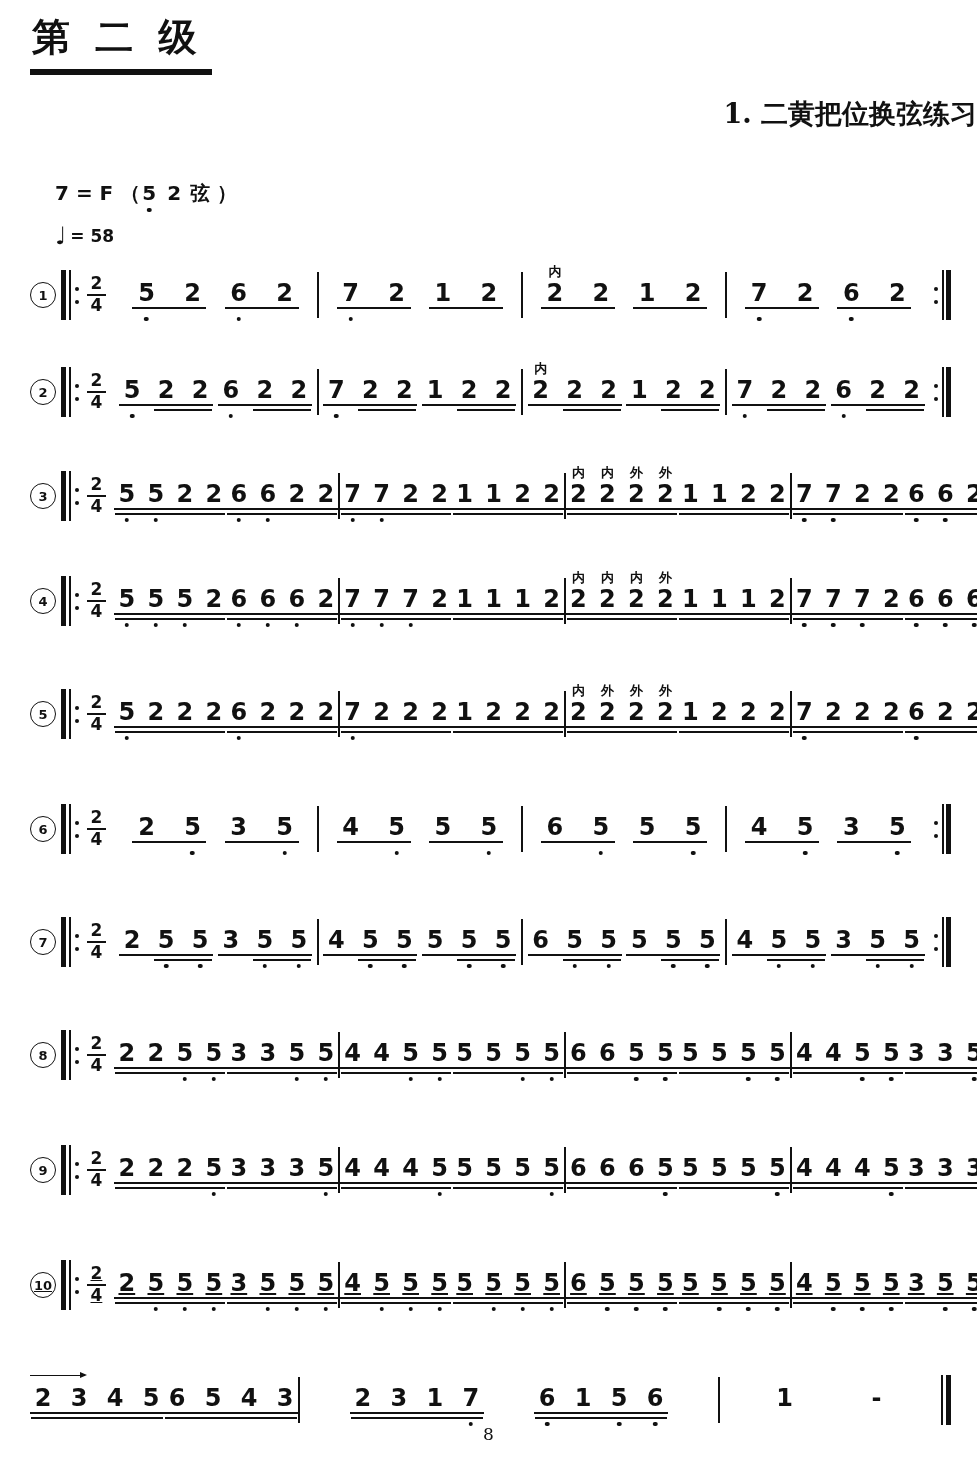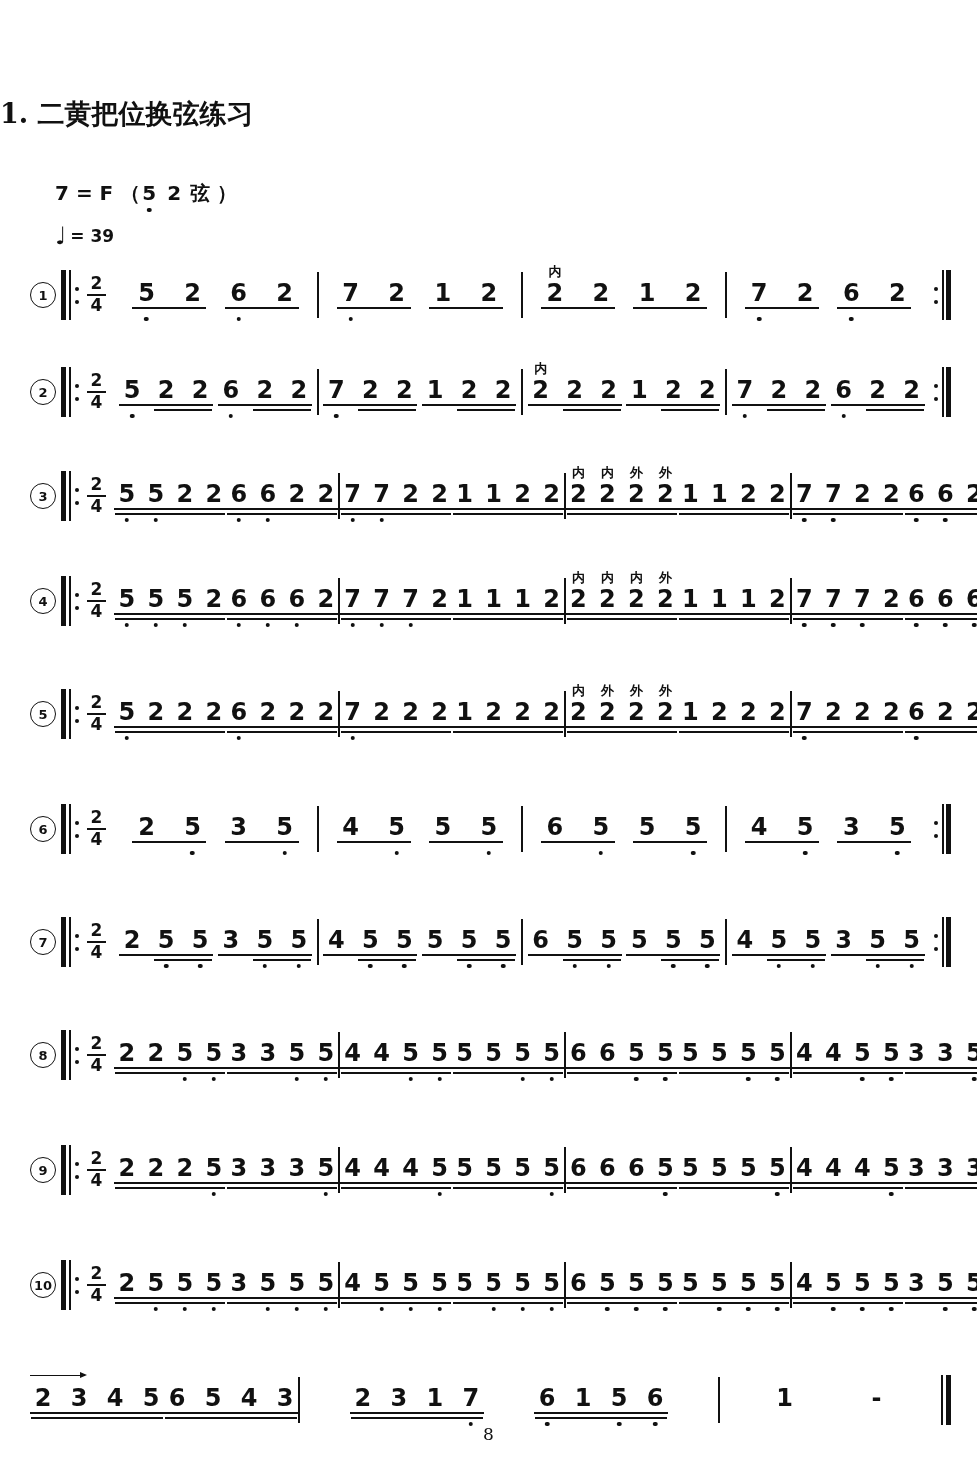--- a/index.html
+++ b/index.html
@@ -3,21 +3,21 @@
 <meta charset="utf-8">
 <style>
   html,body{margin:0;padding:0;background:#e8e8e8;}
   .page{position:relative;width:977px;height:1479px;background:#ffffff;
         font-family:"DejaVu Sans",sans-serif;color:#111;overflow:hidden;}
 
   
   .level{position:absolute;left:30px;top:12px;font-size:38px;font-weight:900;
          letter-spacing:6px;border-bottom:6px solid #111;padding:0 10px 6px 2px;
          font-family:"DejaVu Sans",sans-serif;}
-  .title{position:absolute;left:0;top:96px;width:100%;text-align:left;
+  .title{position:absolute;left:0;top:96px;width:100%;text-align:right;
          font-size:27px;font-weight:700;font-family:"DejaVu Serif",serif;}
   .keysig{position:absolute;left:55px;top:180px;font-size:20px;font-weight:700;}
   .keysig .kn{position:relative;display:inline-block;padding:0 2px;}
   .keysig .kn .dot{bottom:-7px;}
   .tempo{position:absolute;left:55px;top:222px;font-size:17px;font-weight:700;}
   .tempo .glyph{font-size:24px;font-weight:400;vertical-align:-2px;margin-right:4px;}
 
   
   .line{position:absolute;left:30px;right:26px;height:72px;
         display:flex;align-items:center;}
@@ -62,24 +62,25 @@
   .arrowmark::after{content:"";position:absolute;right:0;top:1px;width:0;height:0;
        border:3.5px solid transparent;border-left:7px solid #111;}
 
   .pagenum{position:absolute;left:0;top:1424px;width:100%;text-align:center;
        font-size:17px;font-family:"DejaVu Serif",serif;}
 </style>
 </head>
 <body>
 
 <div class="page">
+  <div class="level">第 二 级</div>
   <div class="title">1. 二黄把位换弦练习</div>
   <div class="keysig"><span>7 = F （</span><span class="kn">5<i class="dot"></i></span><span> </span><span class="kn">2</span><span> </span><span>弦 ）</span></div>
   <div class="tempo">
-    <span class="glyph">♩</span><span>=</span> <span>39</span>
+    <span class="glyph">♩</span><span>=</span> <span>58</span>
   </div>
   <div class="score">
       <div class="line g2" style="top: 259px;">
         <span class="circ">1</span>
         <span class="rs">
           <i class="bar-thick"></i>
           <i class="bar-thin"></i>
           <span class="rdots">
             <i></i>
             <i></i>
@@ -859,21 +860,21 @@
             <div class="grp">
               <span class="nt">3</span>
               <span class="nt">3</span>
               <span class="nt">3</span>
               <i class="b1"></i>
               <i class="b2" style="left: 1px; width: 110px;"></i>
             </div>
           </div>
         </div>
       </div>
-      <div class="line g4" style="top: 1249px;">
+      <div class="line g4" style="top: 1249px; text-decoration: underline;">
         <span class="circ">10</span>
         <span class="rs">
           <i class="bar-thick"></i>
           <i class="bar-thin"></i>
           <span class="rdots">
             <i></i>
             <i></i>
           </span>
         </span>
         <span class="ts">

